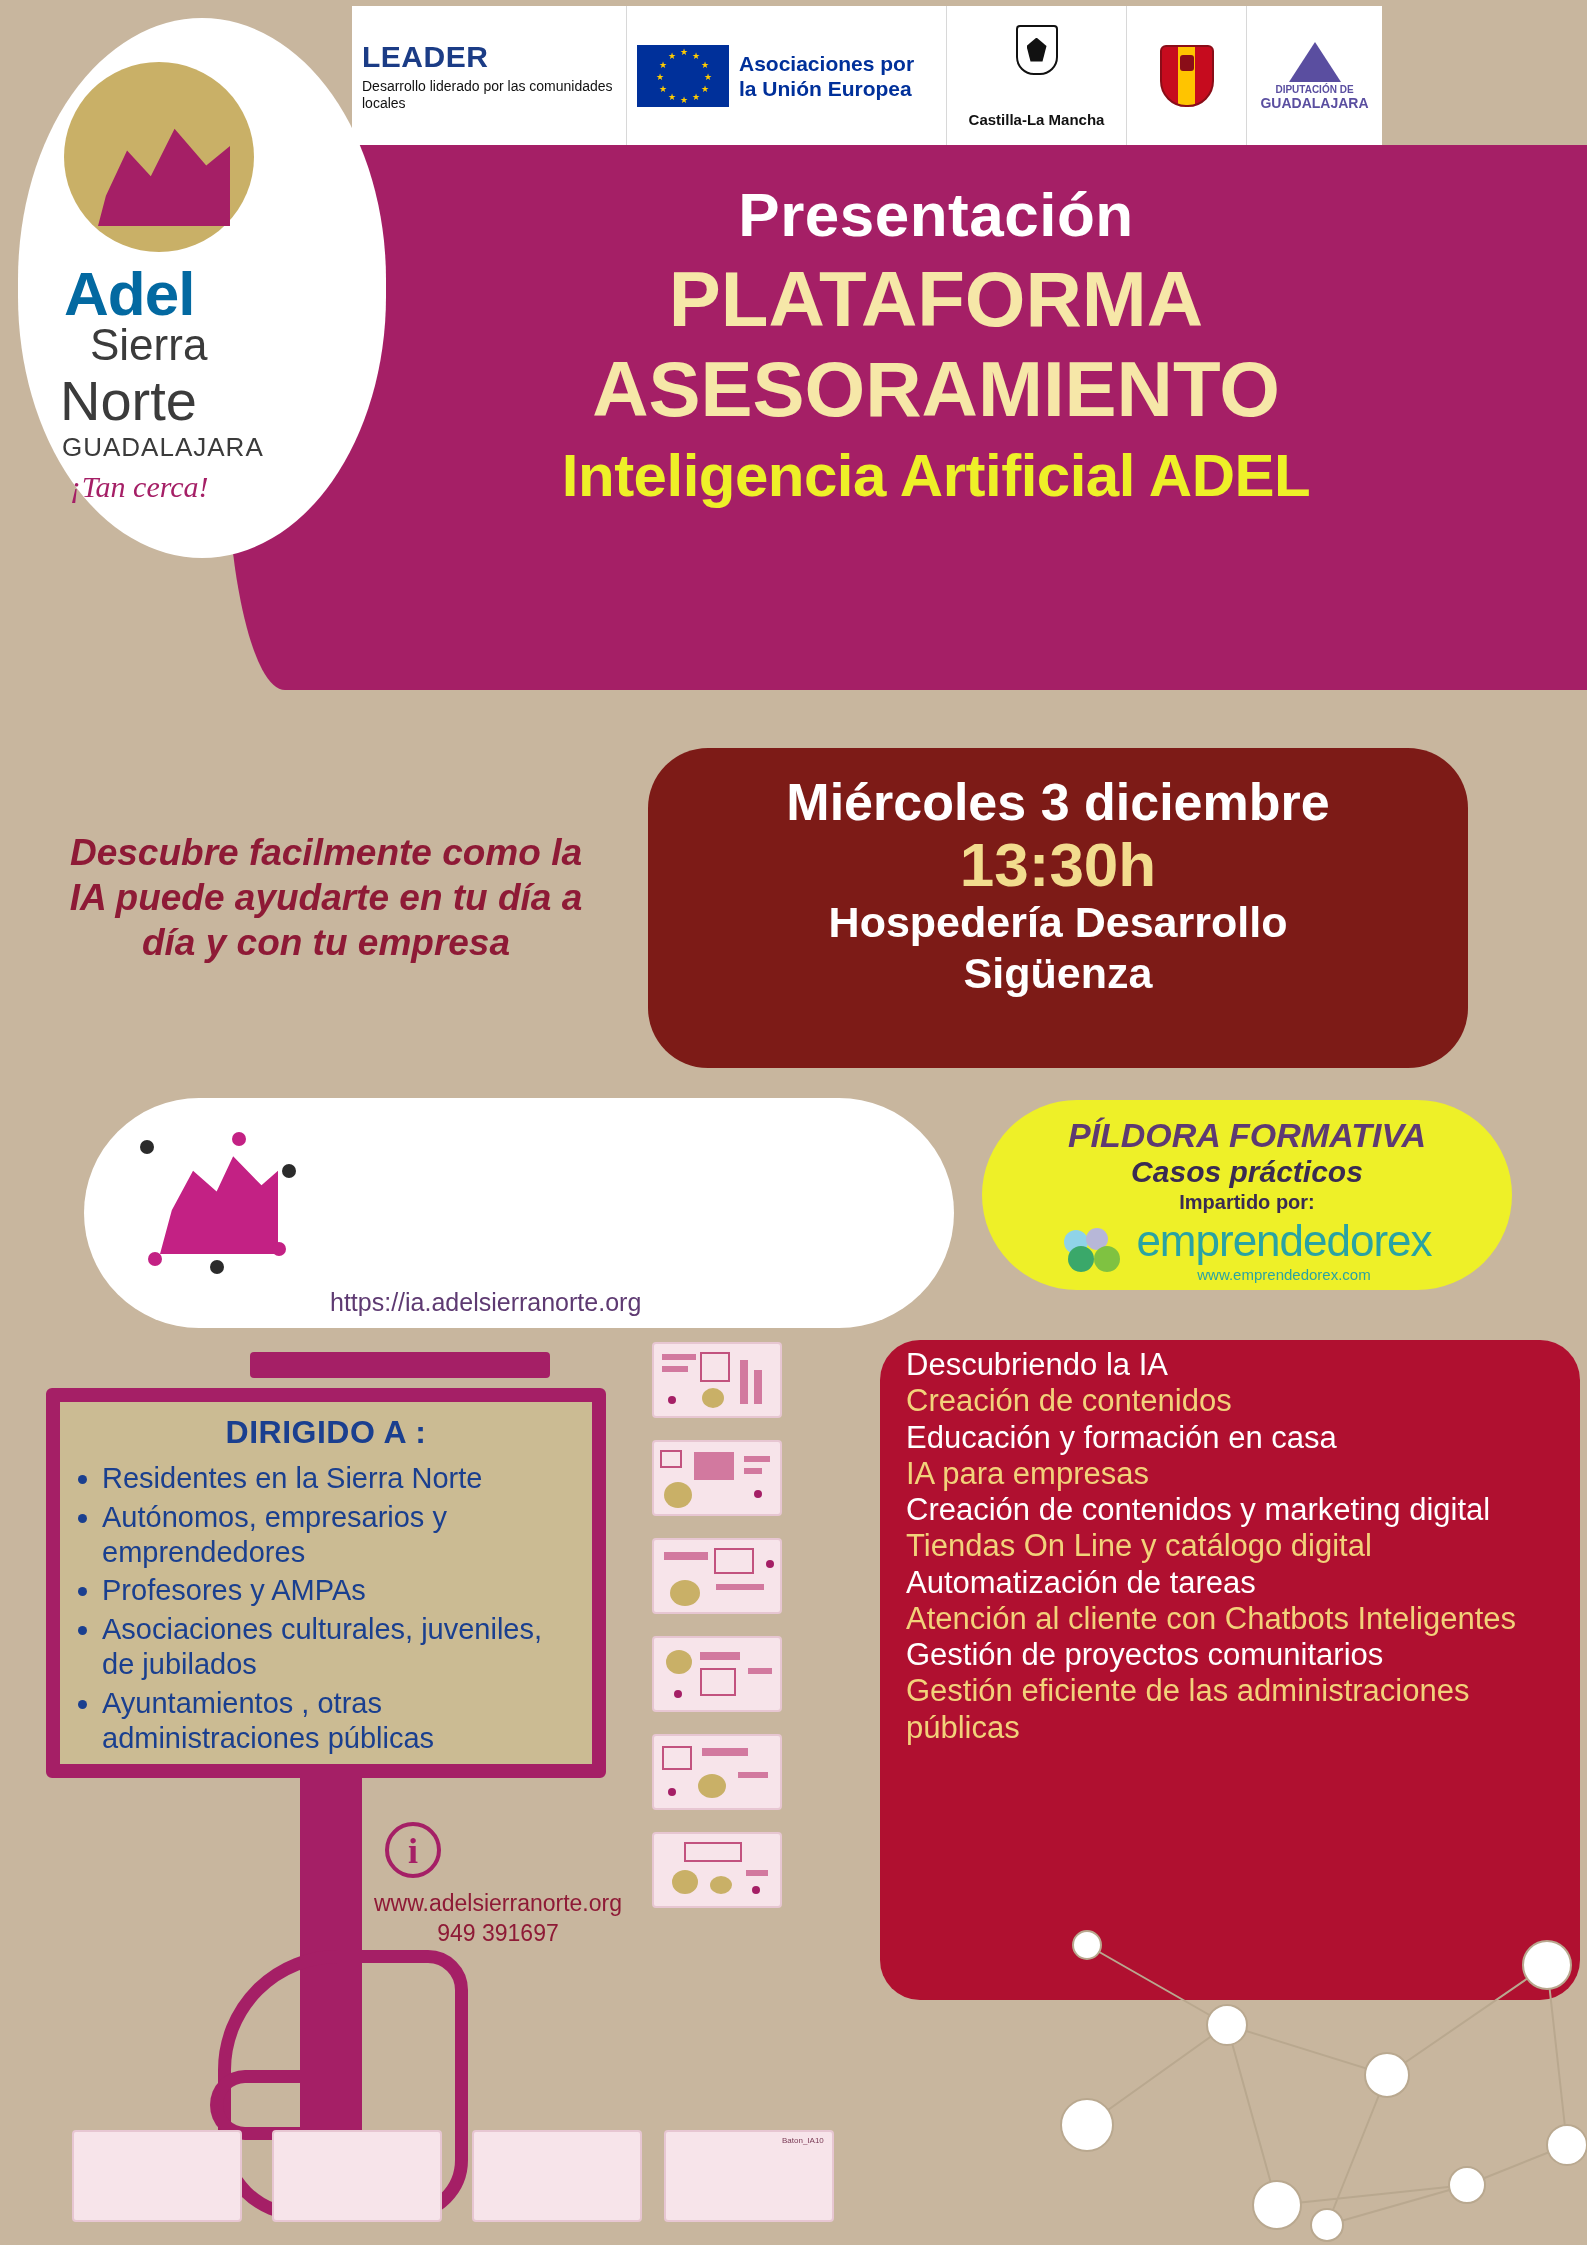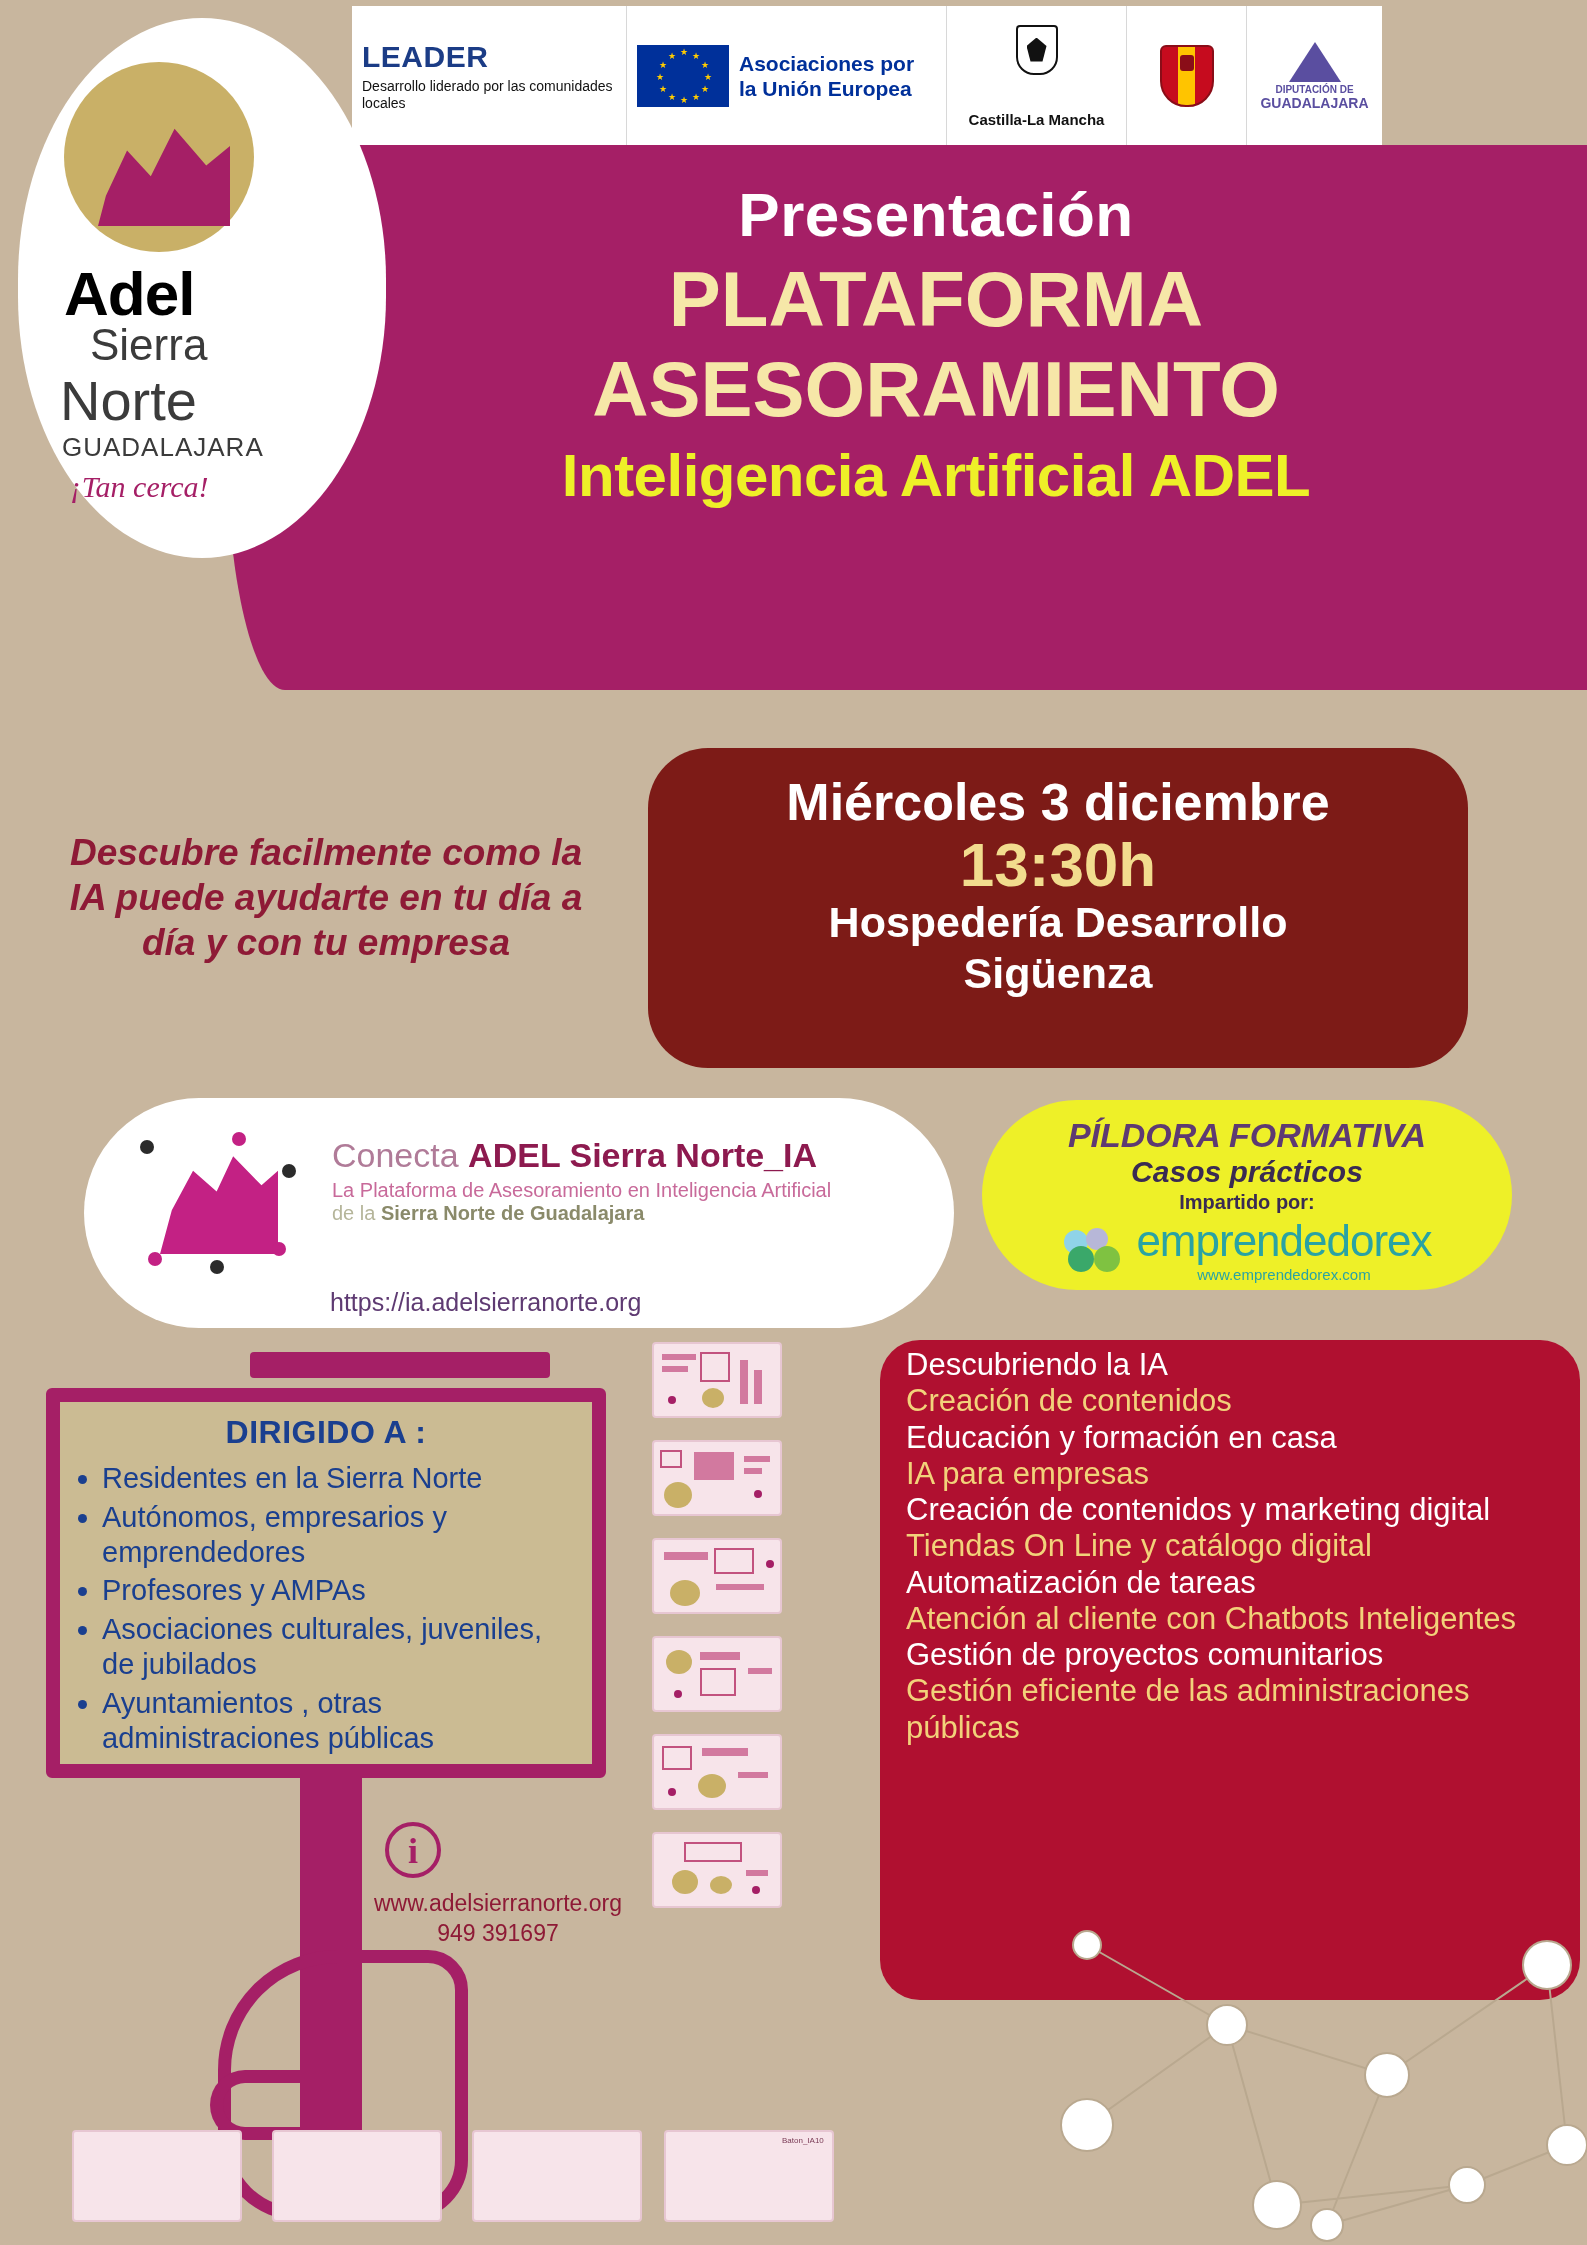--- a/index.html
+++ b/index.html
@@ -112,21 +112,21 @@
     position: absolute; left: 34px; top: 56px; width: 132px; height: 108px;
     background: #a51f66;
     clip-path: polygon(6% 72%, 22% 30%, 40% 54%, 58% 10%, 82% 44%, 100% 26%, 100% 100%, 0 100%);
   }
   .logo-shape:after{
     content:""; position:absolute; left:18px; top:4px; width:26px; height:18px;
     background:#c9b067; border-radius:50%;
   }
   .logo-adel {
     position: absolute; left: 46px; top: 240px; font-size: 62px; font-weight: bold;
-    color: #000000; letter-spacing: -1px;
+    color: #0369a1; letter-spacing: -1px;
   }
   .logo-sierra {
     position: absolute; left: 72px; top: 302px; font-size: 44px; color: #3b3b3b;
   }
   .logo-norte {
     position: absolute; left: 42px; top: 350px; font-size: 56px; color: #3b3b3b;
   }
   .logo-guada {
     position: absolute; left: 44px; top: 414px; font-size: 26px; color: #3b3b3b;
     letter-spacing: 1px;
@@ -345,29 +345,20 @@
   <div class="conecta">
     <div class="conecta-mapnodes">
       <div class="cmap"></div>
       <span class="node dark" style="left:0px;top:8px"></span>
       <span class="node" style="left:92px;top:0px"></span>
       <span class="node dark" style="left:142px;top:32px"></span>
       <span class="node" style="left:8px;top:120px"></span>
       <span class="node dark" style="left:70px;top:128px"></span>
       <span class="node" style="left:132px;top:110px"></span>
     </div>
-    <div class="conecta-txt">
-      <div class="c-l1">
-        <span>Conecta </span><b>ADEL Sierra Norte_IA</b>
-      </div>
-      <div class="c-l2">La Plataforma de Asesoramiento en Inteligencia Artificial</div>
-      <div class="c-l3">
-        <span>de la </span><b>Sierra Norte de Guadalajara</b>
-      </div>
-    </div>
   </div>
   <div class="conecta-url">https://ia.adelsierranorte.org</div>
 
   <div class="pildora">
     <div class="p-t1">PÍLDORA FORMATIVA</div>
     <div class="p-t2">Casos prácticos</div>
     <div class="p-t3">Impartido por:</div>
     <div class="emp-row">
       <div class="emp-dots">
         <i style="left:2px;top:2px;width:24px;height:24px;background:#8fd3e8"></i>

